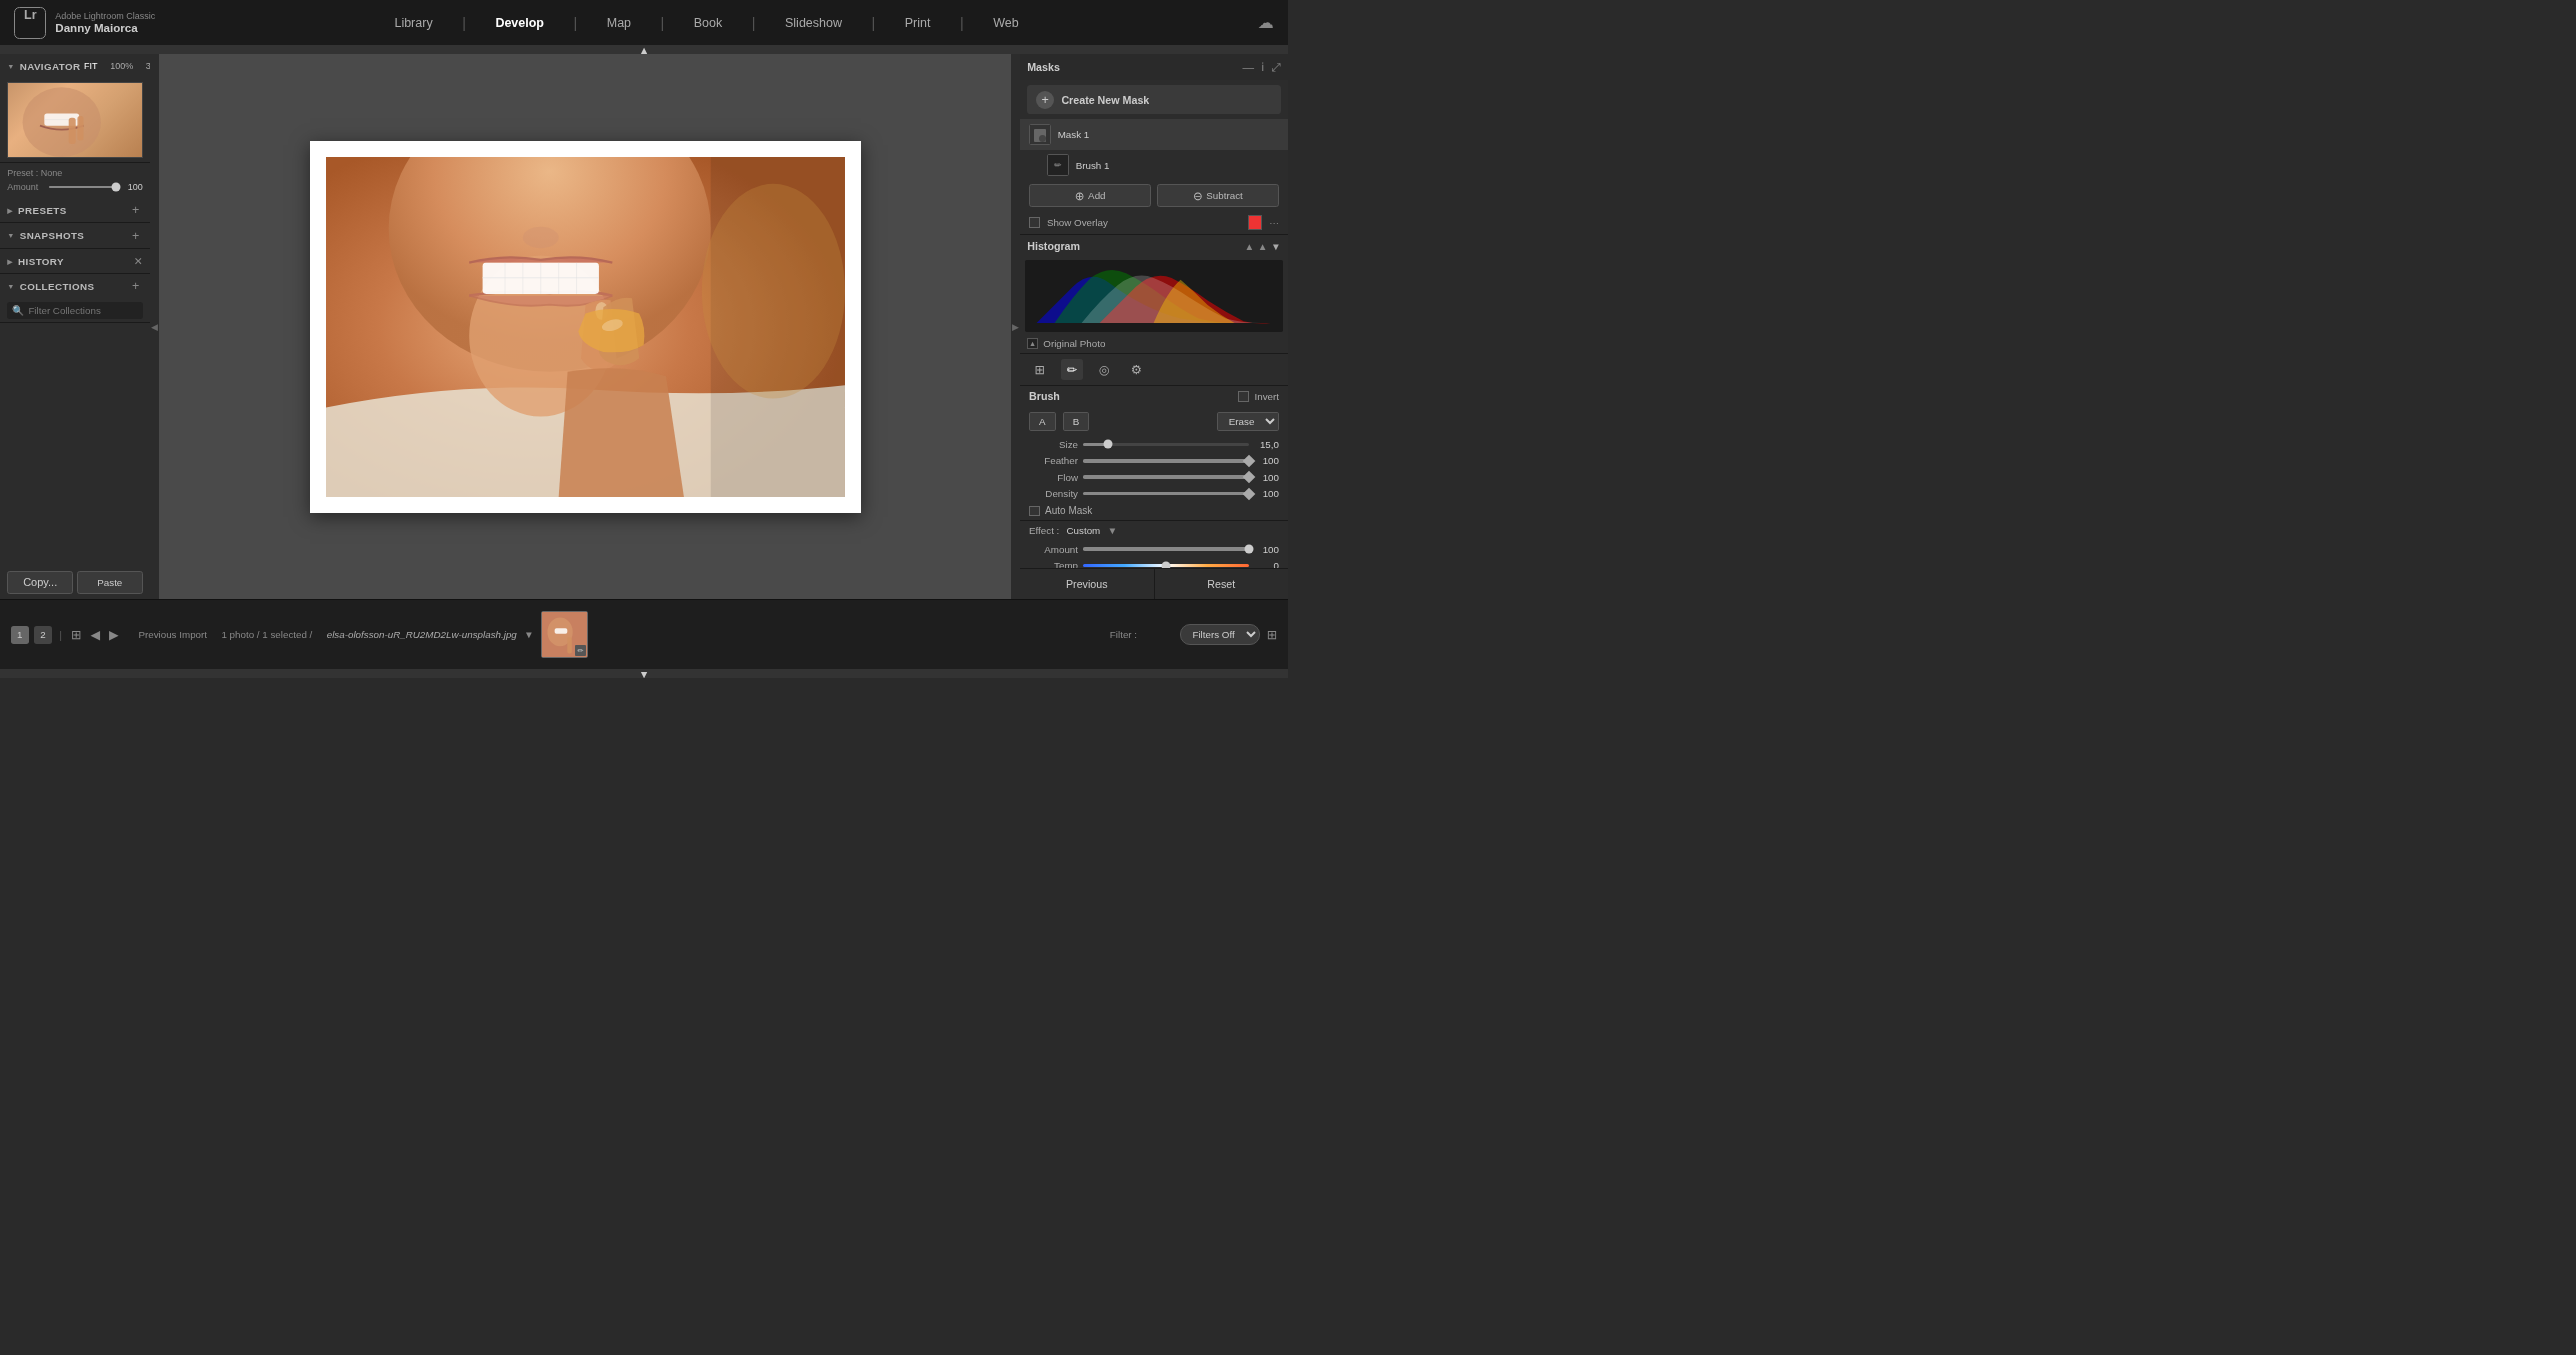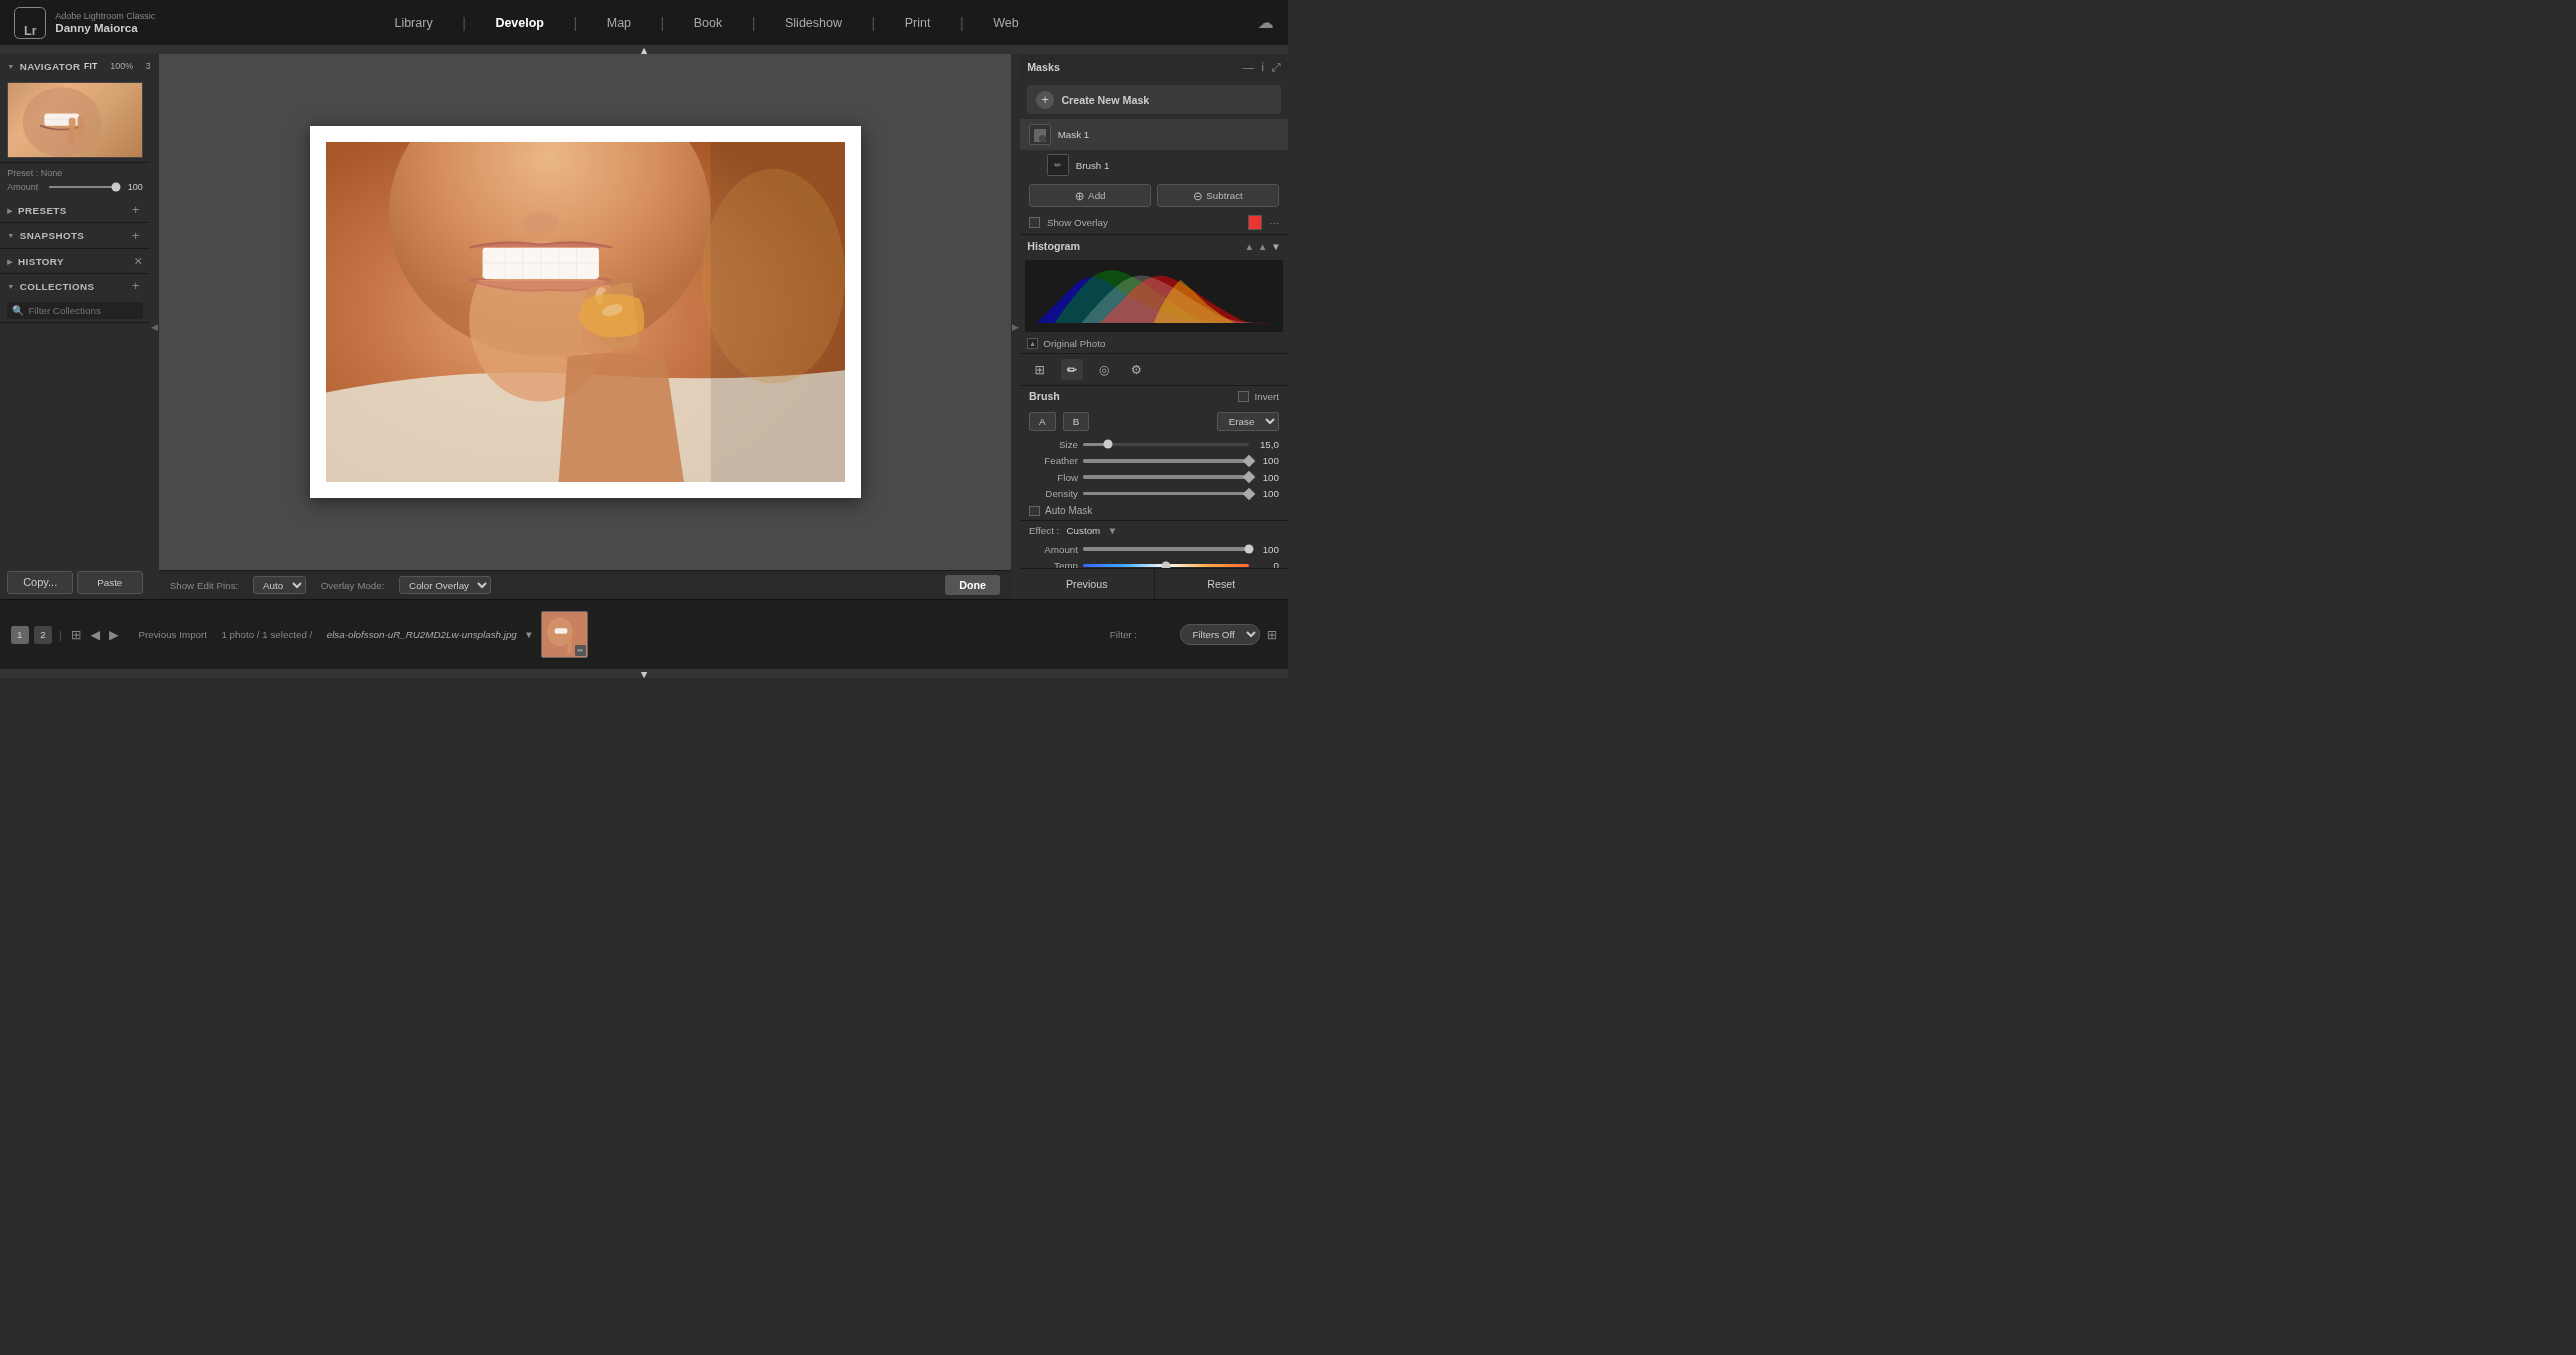--- a/index.html
+++ b/index.html
@@ -30,21 +30,21 @@
       align-items: center;
       gap: 9px;
     }
     .lrc-logo {
       width: 32px;
       height: 32px;
       background: #1a1a1a;
       border: 1.8px solid #888;
       border-radius: 5.4px;
       display: flex;
-      align-items: flex-end;
+      align-items: flex-start;
       justify-content: center;
       font-size: 12.5px;
       font-weight: bold;
       color: #aaa;
     }
     .app-info {
       display: flex;
       flex-direction: column;
     }
     .app-name {
@@ -968,31 +968,20 @@
 
             <ellipse cx="320" cy="188" rx="12" ry="6" fill="white" opacity="0.25" transform="rotate(-15, 320, 188)"></ellipse>
 
             <rect x="430" y="0" width="150" height="380" fill="#b8880" opacity="0.1"></rect>
             <ellipse cx="500" cy="150" rx="80" ry="120" fill="#c89040" opacity="0.3"></ellipse>
           </svg>
         </div>
       </div>
     </div>
 
-    <div class="bottom-toolbar">
-      <span class="toolbar-label">Show Edit Pins:</span>
-      <select class="toolbar-select">
-        <option>Auto</option>
-      </select>
-      <span class="toolbar-label">Overlay Mode:</span>
-      <select class="toolbar-select">
-        <option>Color Overlay</option>
-      </select>
-      <button class="done-btn">Done</button>
-    </div>
   </div>
 
   <div style="width:9px;background:#2c2c2c;display:flex;align-items:center;justify-content:center;cursor:pointer;flex-shrink:0;">
     <span style="color:#666;font-size:9px;">▶</span>
   </div>
 
   <div class="right-side">
 
     <div class="masks-panel">
       <div class="masks-header">

